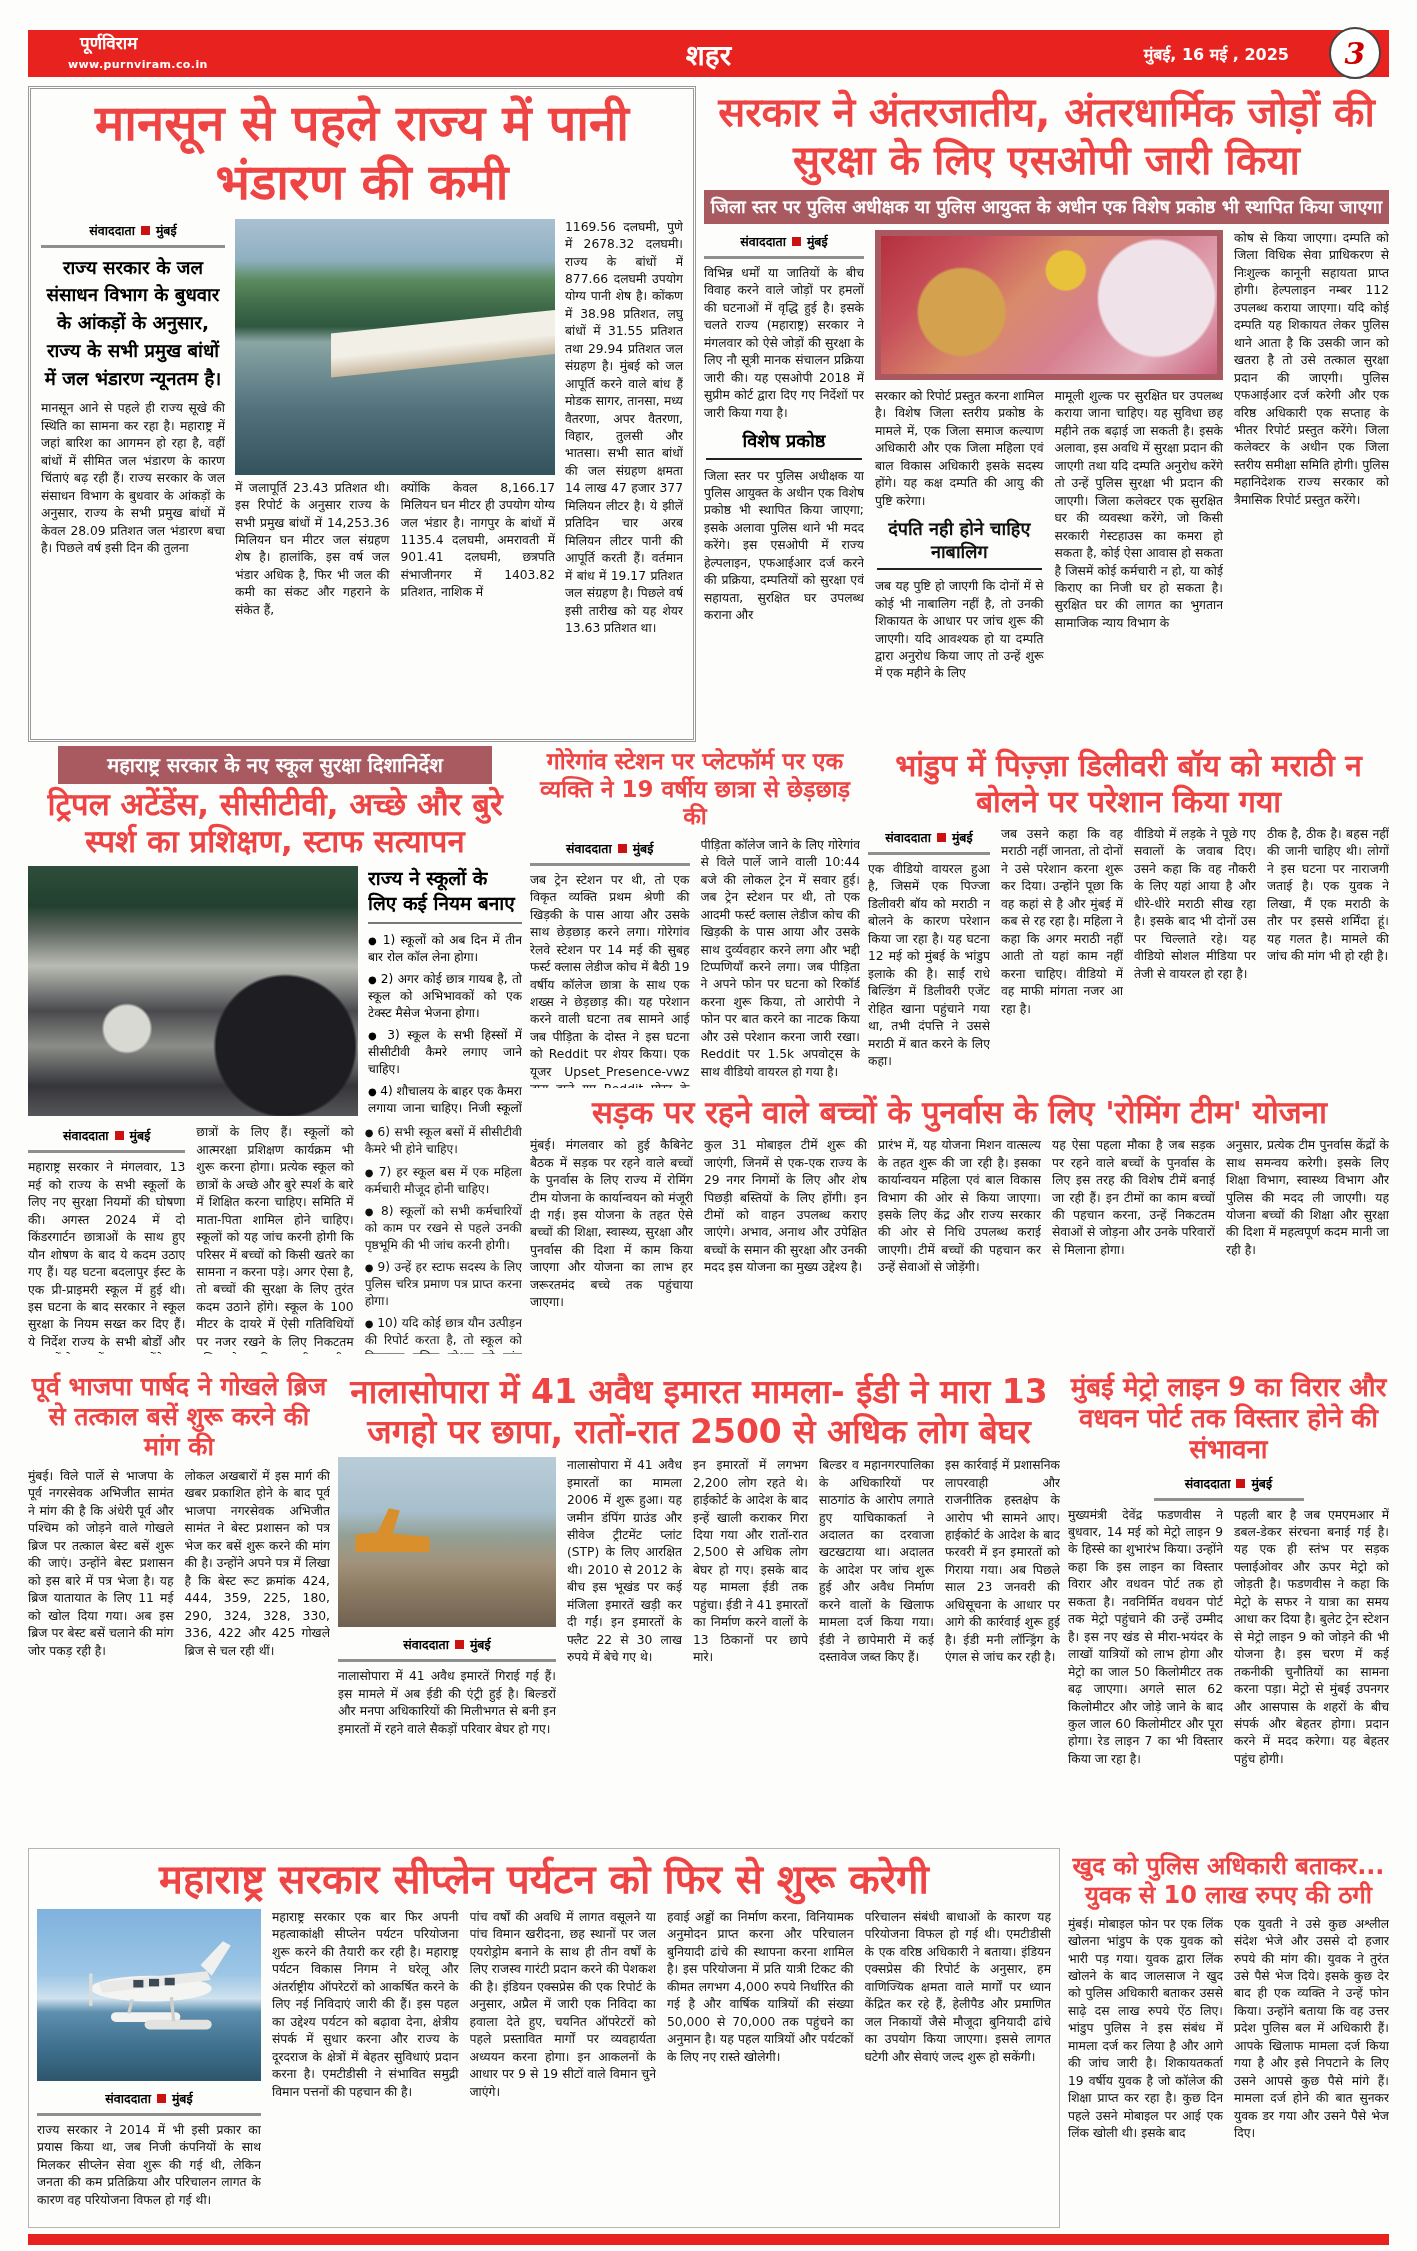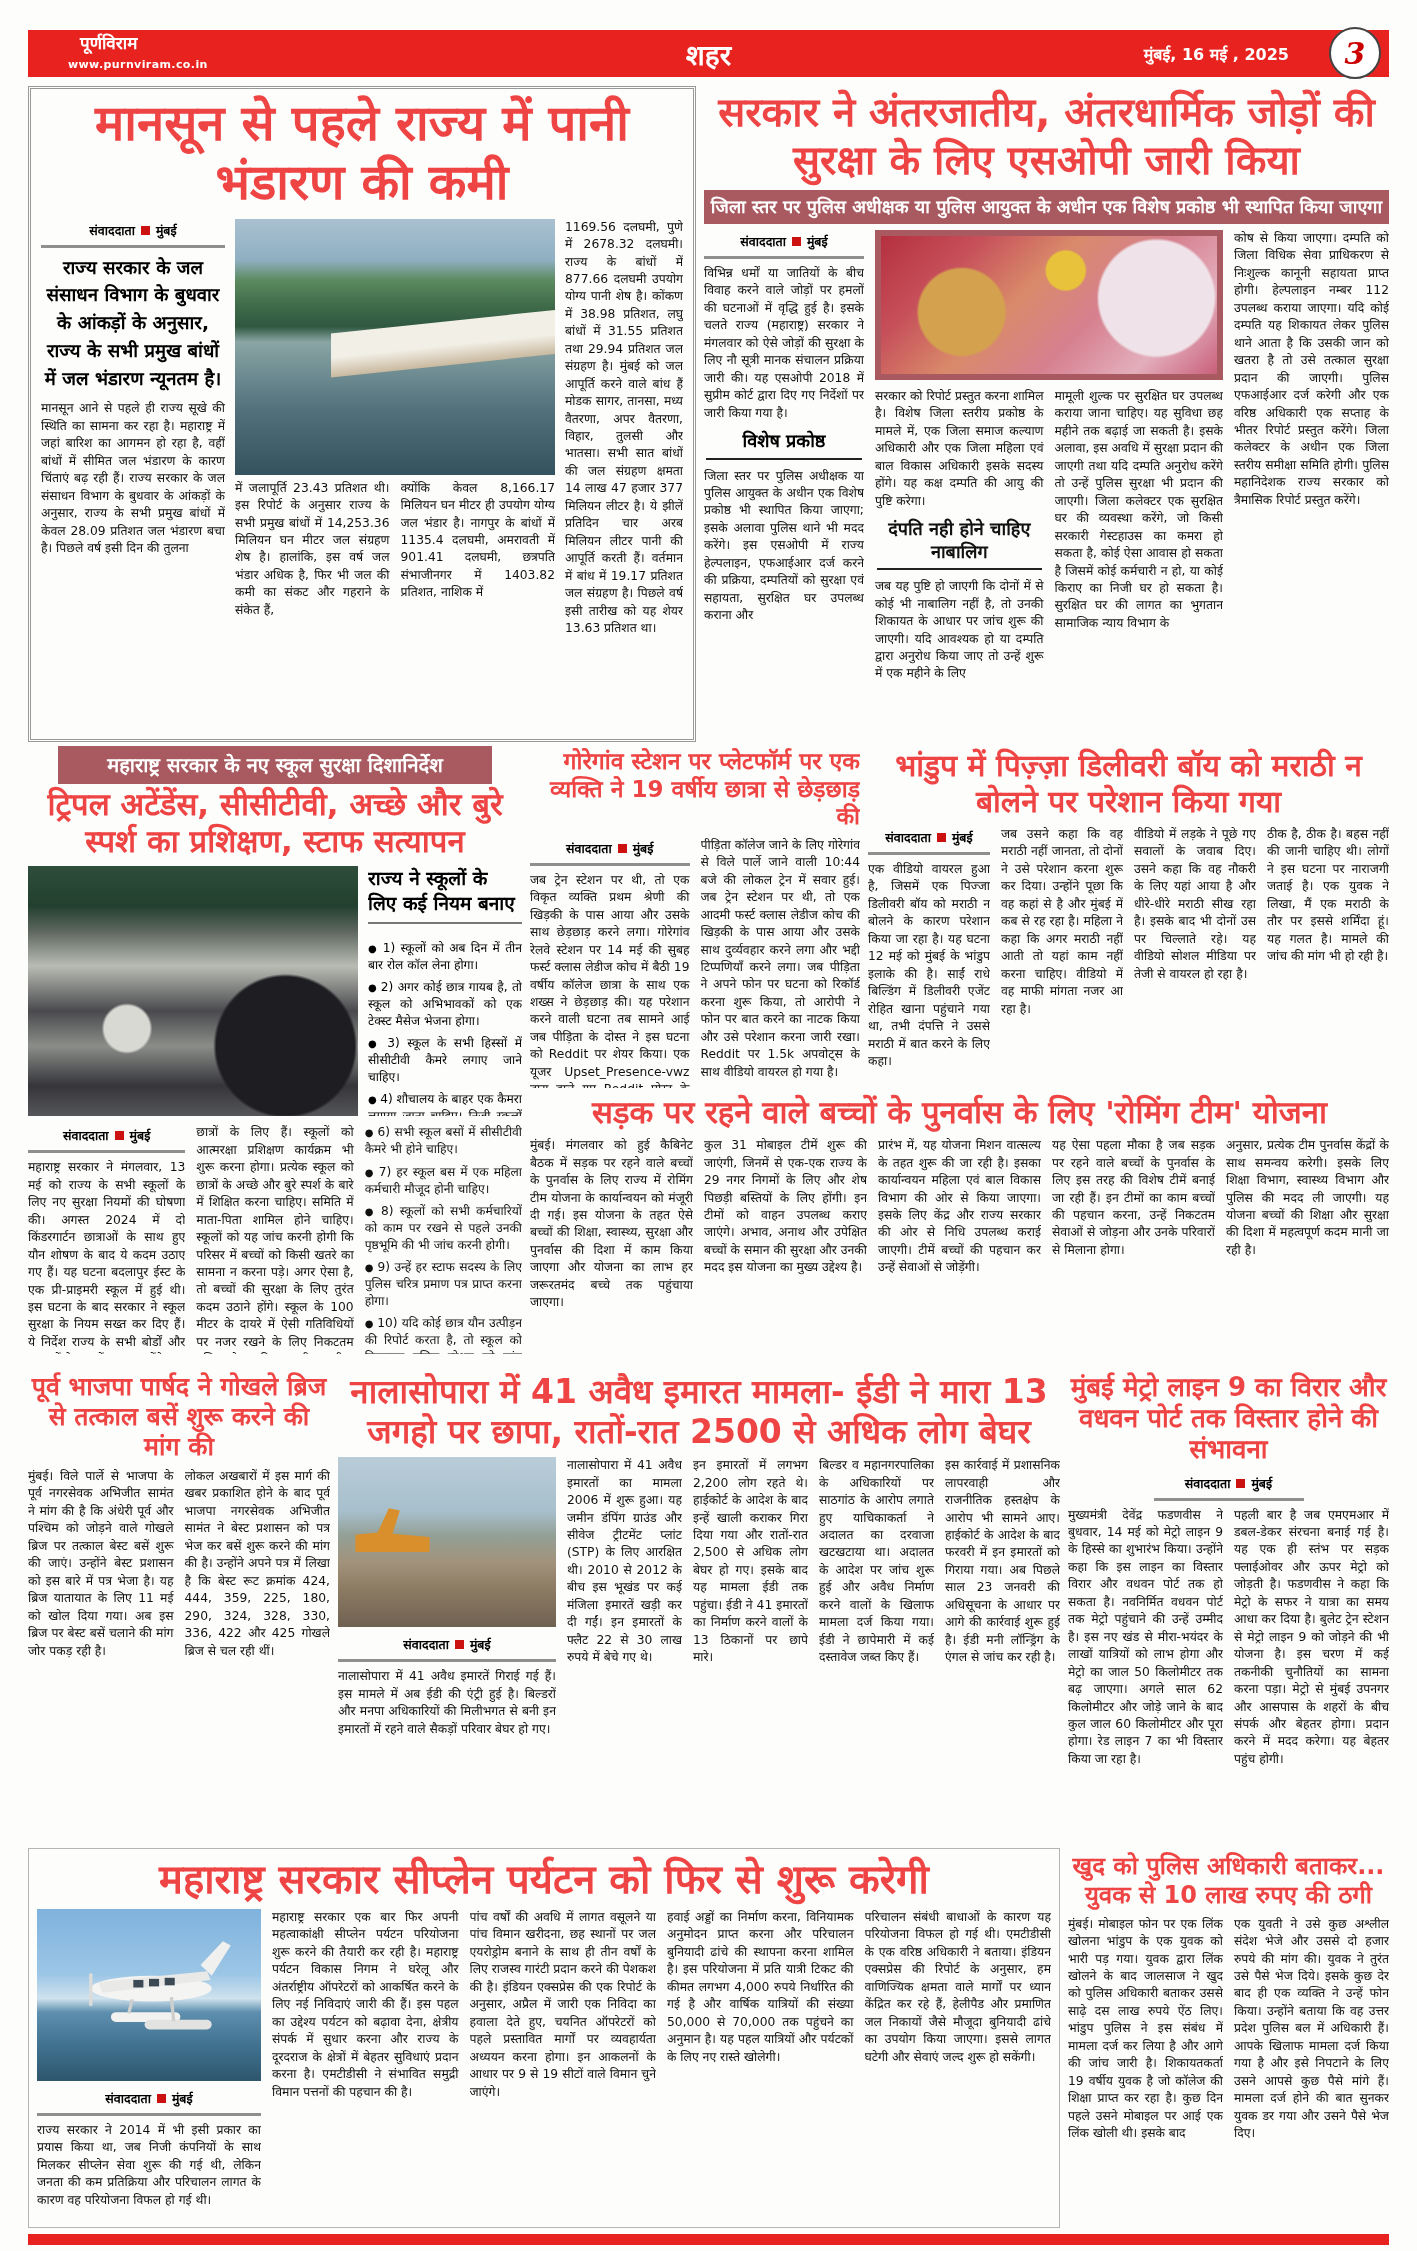--- a/index.html
+++ b/index.html
@@ -15,21 +15,21 @@
   .hl{font-weight:bold;color:#ef4444;text-align:center;line-height:1.2;margin:2px 0 6px;}
   .band{background:#a85a60;color:#fff;font-weight:bold;text-align:center;}
   .byline{display:flex;align-items:center;justify-content:center;gap:6px;font-weight:bold;font-size:12.5px;
           border-bottom:3px solid #8f8f8f;padding:3px 0 6px;margin:0 0 6px;}
   .sq{width:9px;height:9px;background:#cc1111;display:inline-block;}
   .cols{display:flex;gap:11px;}
   .col{flex:1;font-size:12.3px;line-height:1.42;text-align:justify;color:#111;overflow:hidden;}
   .lead{font-weight:bold;font-size:18.5px;line-height:1.5;text-align:center;margin:4px 0 8px;}
   .subhead{font-weight:bold;font-size:18px;text-align:center;line-height:1.25;border-bottom:2px solid #222;
            padding-bottom:5px;margin:8px 2px;}
-  .rules-title{font-weight:bold;font-size:19px;line-height:1.3;border-bottom:2px solid #777;padding-bottom:6px;margin:0 0 16px;}
+  .rules-title{font-weight:bold;font-size:19px;line-height:1.3;border-bottom:2px solid #777;padding-bottom:6px;margin:0 0 8px;}
   .blt{font-size:12.2px;line-height:1.4;text-align:justify;margin:0 0 5px;}
   .blt::before{content:"● ";font-size:10px;}
   .photo{position:relative;overflow:hidden;width:100%;}
   .ph-dam{height:256px;background:linear-gradient(180deg,#a9c0d0 0%,#8fb0c2 16%,#5b8a5e 24%,#3f6b4a 34%,#2f5840 42%,
           #8aa5a4 48%,#6f8d92 60%,#52707b 75%,#34525e 100%);}
   .ph-dam::after{content:"";position:absolute;left:30%;right:-4%;top:40%;height:17%;
           background:linear-gradient(180deg,#f2efe6 55%,#c9b9a0 100%);transform:skewY(-6deg);}
   .ph-wed{height:150px;background:
           radial-gradient(circle at 24% 55%,#d4a24e 0 16%,rgba(0,0,0,0) 17%),
           radial-gradient(circle at 82% 45%,#efe2e8 0 20%,rgba(0,0,0,0) 21%),
@@ -140,21 +140,21 @@
         <div class="blt">6) सभी स्कूल बसों में सीसीटीवी कैमरे भी होने चाहिए।</div>
         <div class="blt">7) हर स्कूल बस में एक महिला कर्मचारी मौजूद होनी चाहिए।</div>
         <div class="blt">8) स्कूलों को सभी कर्मचारियों को काम पर रखने से पहले उनकी पृष्ठभूमि की भी जांच करनी होगी।</div>
         <div class="blt">9) उन्हें हर स्टाफ सदस्य के लिए पुलिस चरित्र प्रमाण पत्र प्राप्त करना होगा।</div>
         <div class="blt">10) यदि कोई छात्र यौन उत्पीड़न की रिपोर्ट करता है, तो स्कूल को निकटतम पुलिस स्टेशन को तुरंत सूचित करना होगा।</div>
       </div>
     </div>
   </div>
 
   <div class="art" style="left:530px;top:746px;width:330px;height:342px;">
-    <div class="hl" style="font-size:23px;text-align:right;">गोरेगांव स्टेशन पर प्लेटफॉर्म पर एक व्यक्ति ने 19 वर्षीय छात्रा से छेड़छाड़ की</div>
+    <div class="hl" style="font-size:23px;">गोरेगांव स्टेशन पर प्लेटफॉर्म पर एक व्यक्ति ने 19 वर्षीय छात्रा से छेड़छाड़ की</div>
     <div style="display:flex;gap:11px;height:268px;">
       <div style="flex:1;overflow:hidden;">
         <div class="byline">
           <span>संवाददाता</span>
           <span class="sq"></span>
           <span>मुंबई</span>
         </div>
         <div class="col">जब ट्रेन स्टेशन पर थी, तो एक विकृत व्यक्ति प्रथम श्रेणी की खिड़की के पास आया और उसके साथ छेड़छाड़ करने लगा। गोरेगांव रेलवे स्टेशन पर 14 मई की सुबह फर्स्ट क्लास लेडीज कोच में बैठी 19 वर्षीय कॉलेज छात्रा के साथ एक शख्स ने छेड़छाड़ की। यह परेशान करने वाली घटना तब सामने आई जब पीड़िता के दोस्त ने इस घटना को Reddit पर शेयर किया। एक यूजर Upset_Presence-vwz द्वारा डाले गए Reddit पोस्ट के अनुसार,</div>
       </div>
       <div class="col">पीड़िता कॉलेज जाने के लिए गोरेगांव से विले पार्ले जाने वाली 10:44 बजे की लोकल ट्रेन में सवार हुई। जब ट्रेन स्टेशन पर थी, तो एक आदमी फर्स्ट क्लास लेडीज कोच की खिड़की के पास आया और उसके साथ दुर्व्यवहार करने लगा और भद्दी टिप्पणियाँ करने लगा। जब पीड़िता ने अपने फोन पर घटना को रिकॉर्ड करना शुरू किया, तो आरोपी ने फोन पर बात करने का नाटक किया और उसे परेशान करना जारी रखा। Reddit पर 1.5k अपवोट्स के साथ वीडियो वायरल हो गया है।</div>

